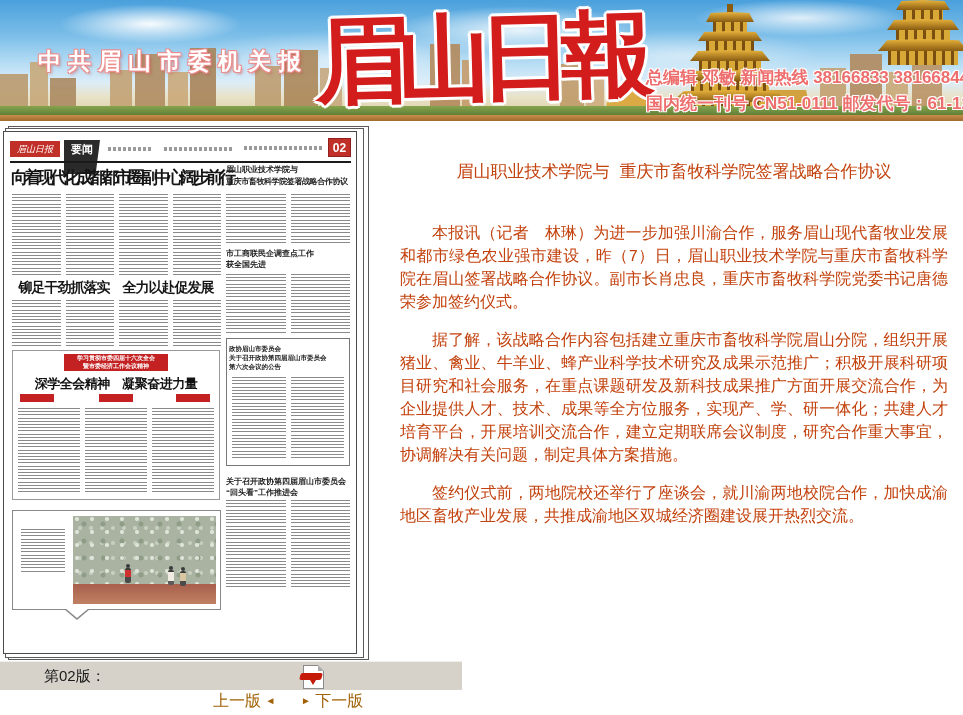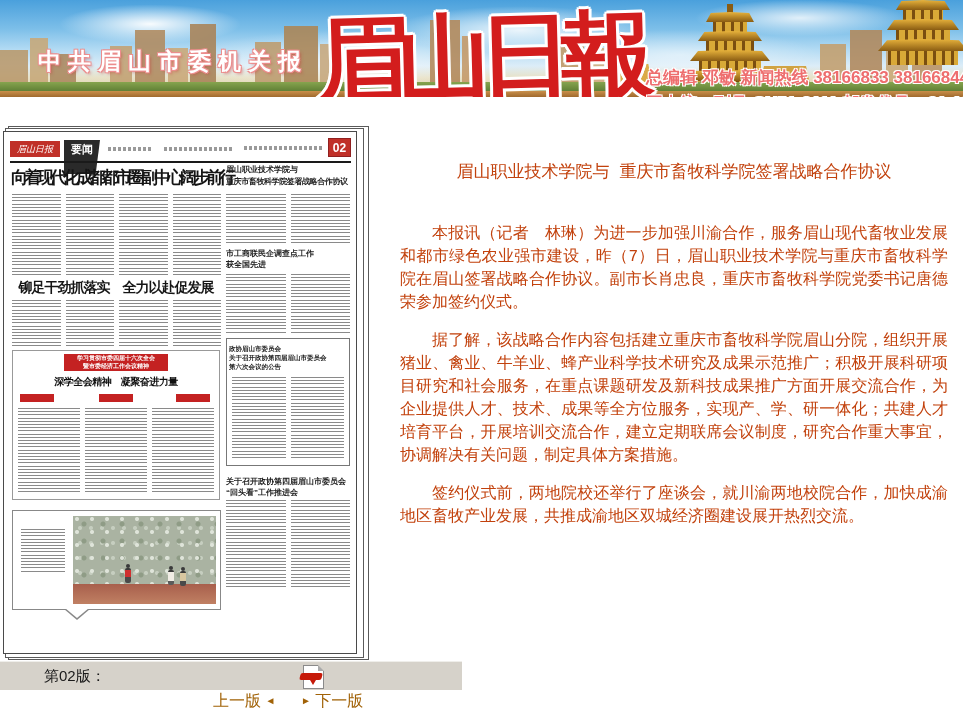--- a/index.html
+++ b/index.html
@@ -1,20 +1,20 @@
 <!DOCTYPE html>
 <html><head>
 <meta charset="utf-8">
 <style>
   html,body{margin:0;padding:0;background:#fff;}
   .stage{position:relative;width:963px;height:715px;background:#fff;overflow:hidden;
          font-family:"Liberation Sans",sans-serif;}
 
   
-  .banner{position:absolute;left:0;top:0;width:963px;height:97px;overflow:hidden;
+  .banner{position:absolute;left:0;top:0;width:963px;height:121px;overflow:hidden;
     background:linear-gradient(180deg,#4aa0dc 0%,#7dbfe9 30%,#b5dcf4 52%,#dcedf8 68%,#e8e2c8 80%,#d8c89a 100%);}
   .clouds{position:absolute;left:0;top:0;width:963px;height:121px;
     background-image:
       radial-gradient(ellipse 130px 28px at 150px 24px,rgba(255,255,255,.95),transparent 70%),
       radial-gradient(ellipse 180px 34px at 520px 30px,rgba(255,255,255,.85),transparent 70%),
       radial-gradient(ellipse 150px 26px at 800px 18px,rgba(255,255,255,.8),transparent 70%),
       radial-gradient(ellipse 220px 42px at 340px 60px,rgba(255,255,255,.55),transparent 70%),
       radial-gradient(ellipse 200px 36px at 680px 55px,rgba(255,255,255,.5),transparent 70%);}
   .skyline{position:absolute;left:0;bottom:13px;width:963px;height:75px;}
   .skyline i{position:absolute;bottom:0;display:block;opacity:.9;}
@@ -51,21 +51,21 @@
   .np-h1{left:7px;top:34px;width:212px;font-size:17px;font-weight:bold;letter-spacing:-4px;
     color:#151515;white-space:nowrap;}
   .np-h2{left:7px;top:147px;width:210px;font-size:14px;font-weight:bold;letter-spacing:-1px;
     text-align:center;color:#151515;white-space:nowrap;}
   .cols{display:flex;gap:5px;}
   .cols i{flex:1;display:block;position:static;
     background:repeating-linear-gradient(180deg,#8a8a8a 0 1px,transparent 1px 3.2px);}
   .campbox{left:8px;top:218px;width:208px;height:150px;border:1px solid #999;box-sizing:border-box;}
   .campban{left:60px;top:222px;width:104px;height:17px;background:#c42222;color:#fff;font-size:6px;
     line-height:8px;text-align:center;font-weight:bold;z-index:2;}
-  .camph{left:12px;top:243px;width:200px;font-size:10px;font-weight:bold;text-align:center;
+  .camph{left:12px;top:243px;width:200px;font-size:13px;font-weight:bold;text-align:center;
     color:#111;letter-spacing:-0.5px;white-space:nowrap;}
   .tag{top:262px;width:34px;height:8px;background:#c42222;}
   .photobox{left:8px;top:378px;width:209px;height:100px;border:1px solid #888;box-sizing:border-box;}
   .photo{left:60px;top:5px;width:143px;height:88px;background-color:#aab3a2;overflow:hidden;
     background-image:
       radial-gradient(circle 2px at 4px 3px,#dfe4da 0 1.5px,transparent 2.5px),
       radial-gradient(circle 3px at 11px 8px,#8f9c86 0 2px,transparent 3px),
       radial-gradient(circle 2px at 7px 12px,#c6cec0 0 1.5px,transparent 2.5px);
     background-size:15px 13px,19px 17px,11px 15px;}
   .path{left:0;bottom:0;width:100%;height:20px;position:absolute;

